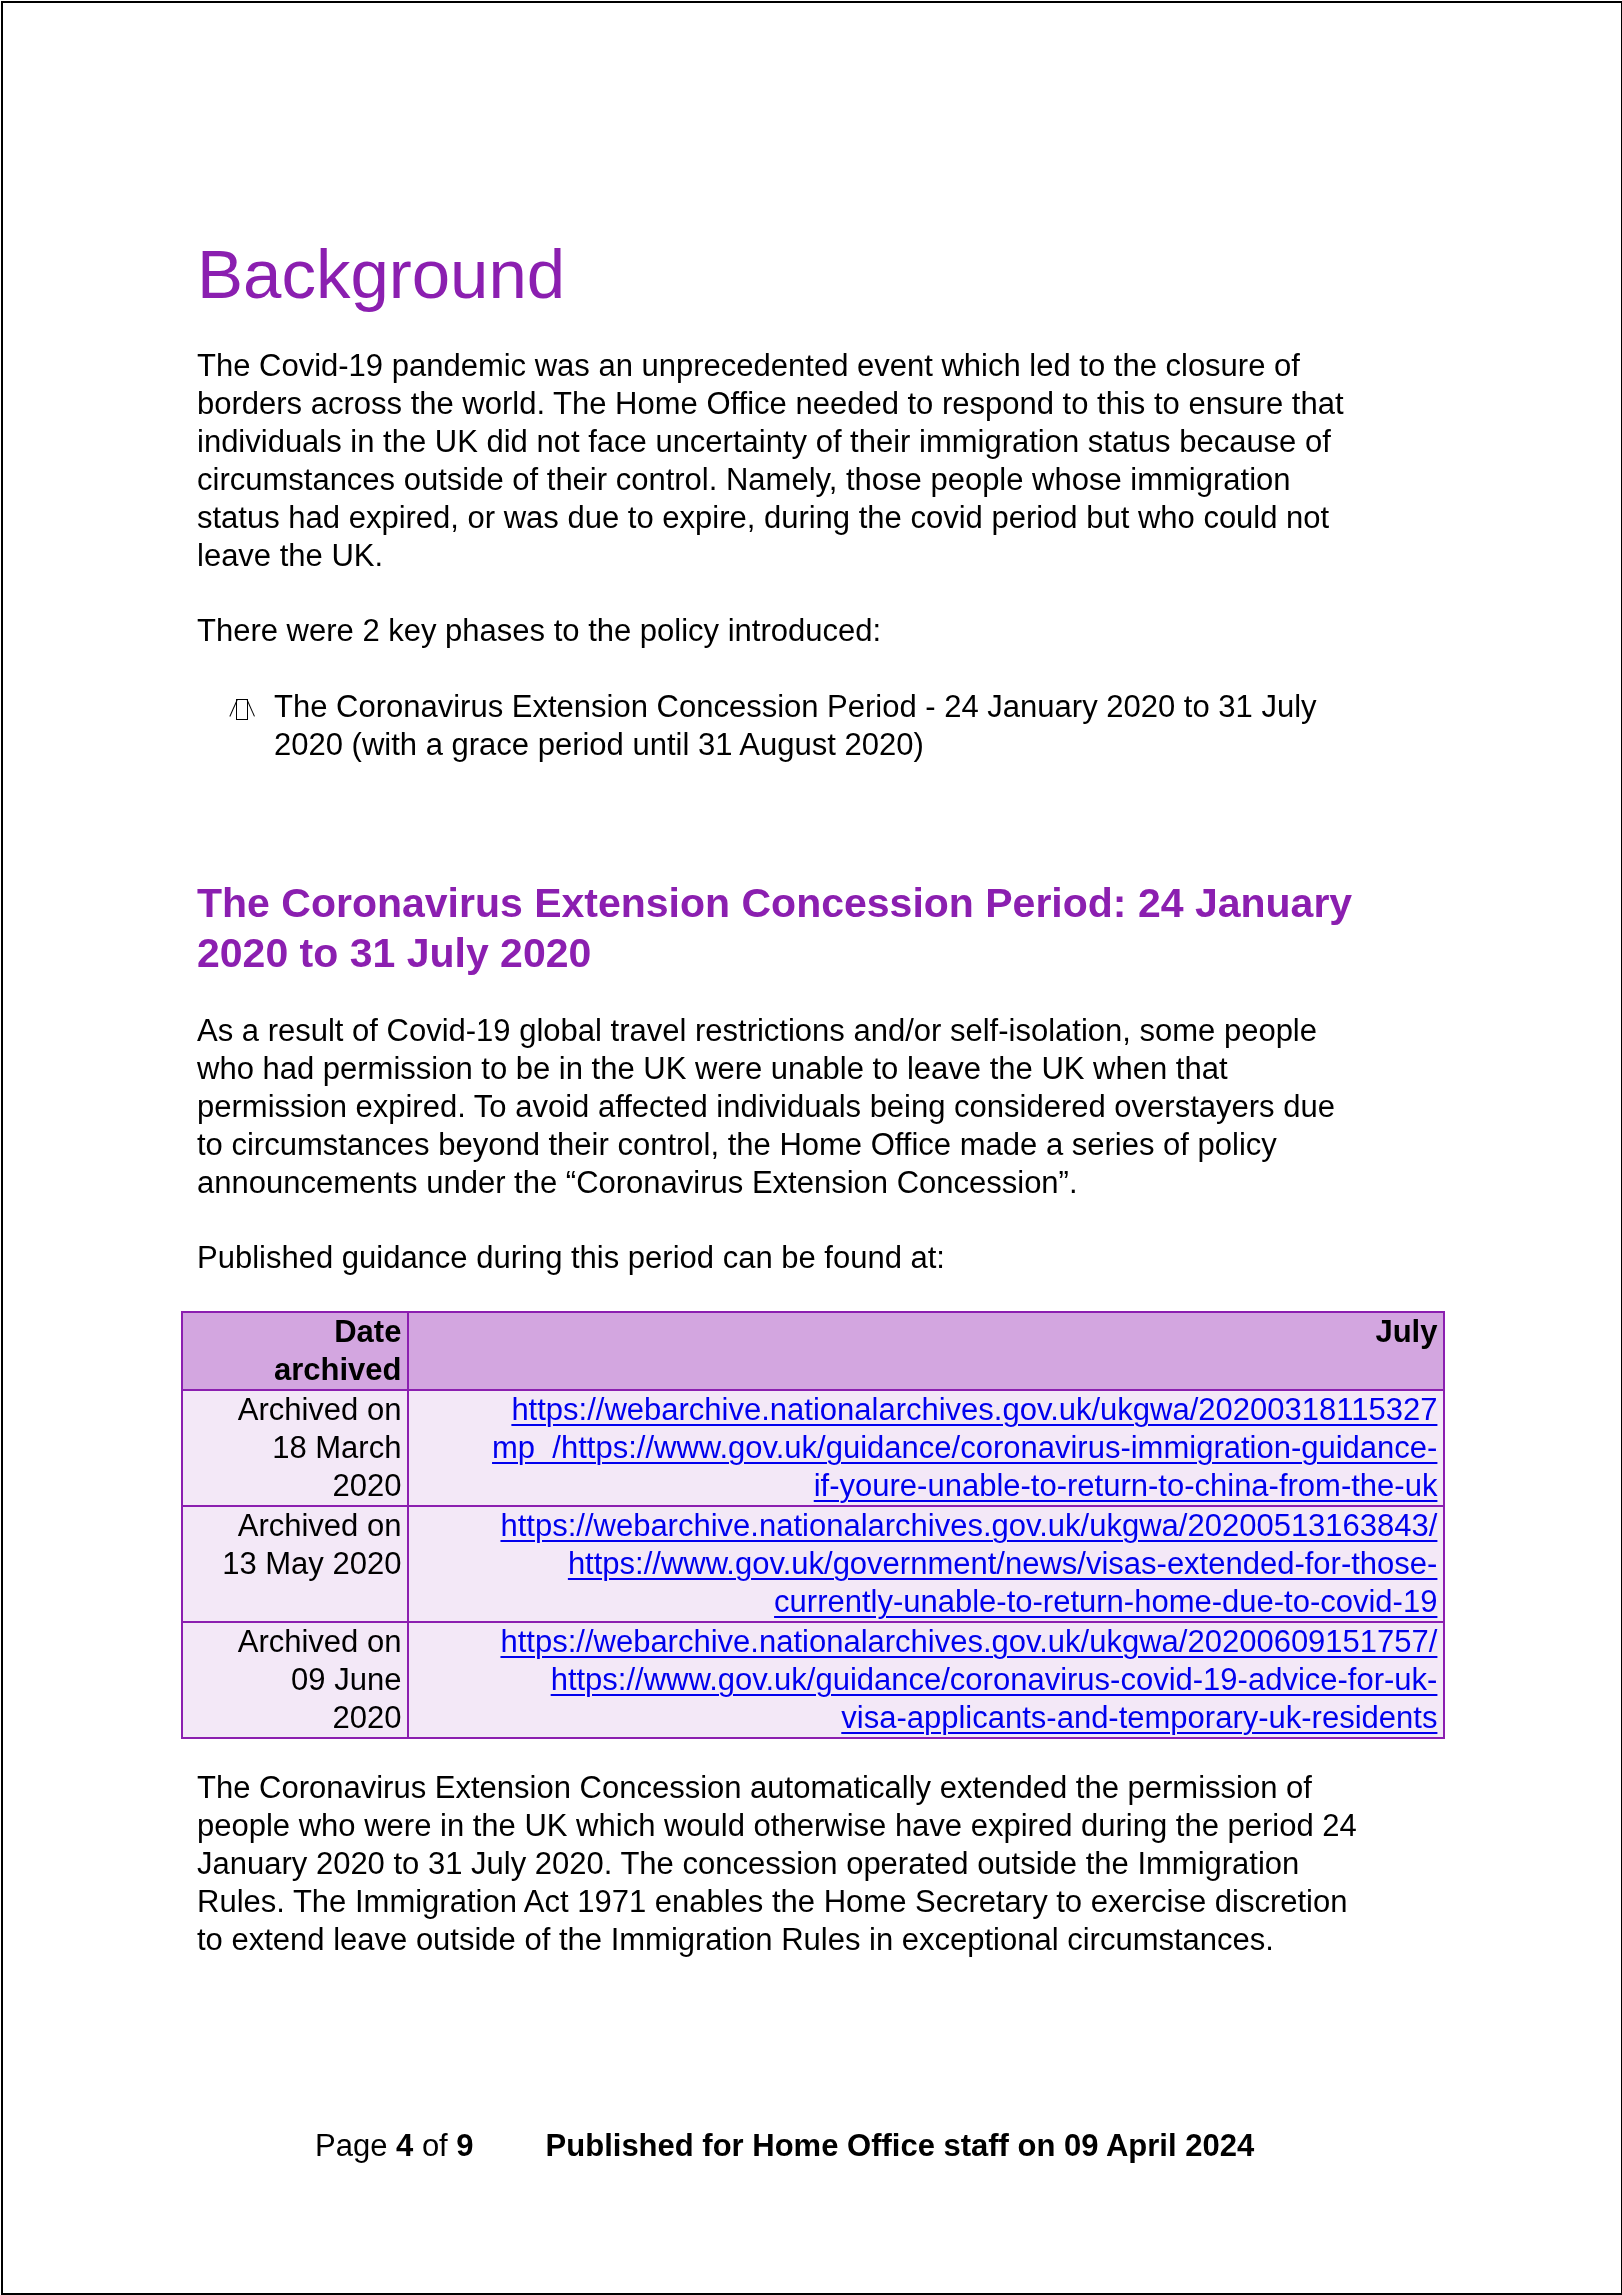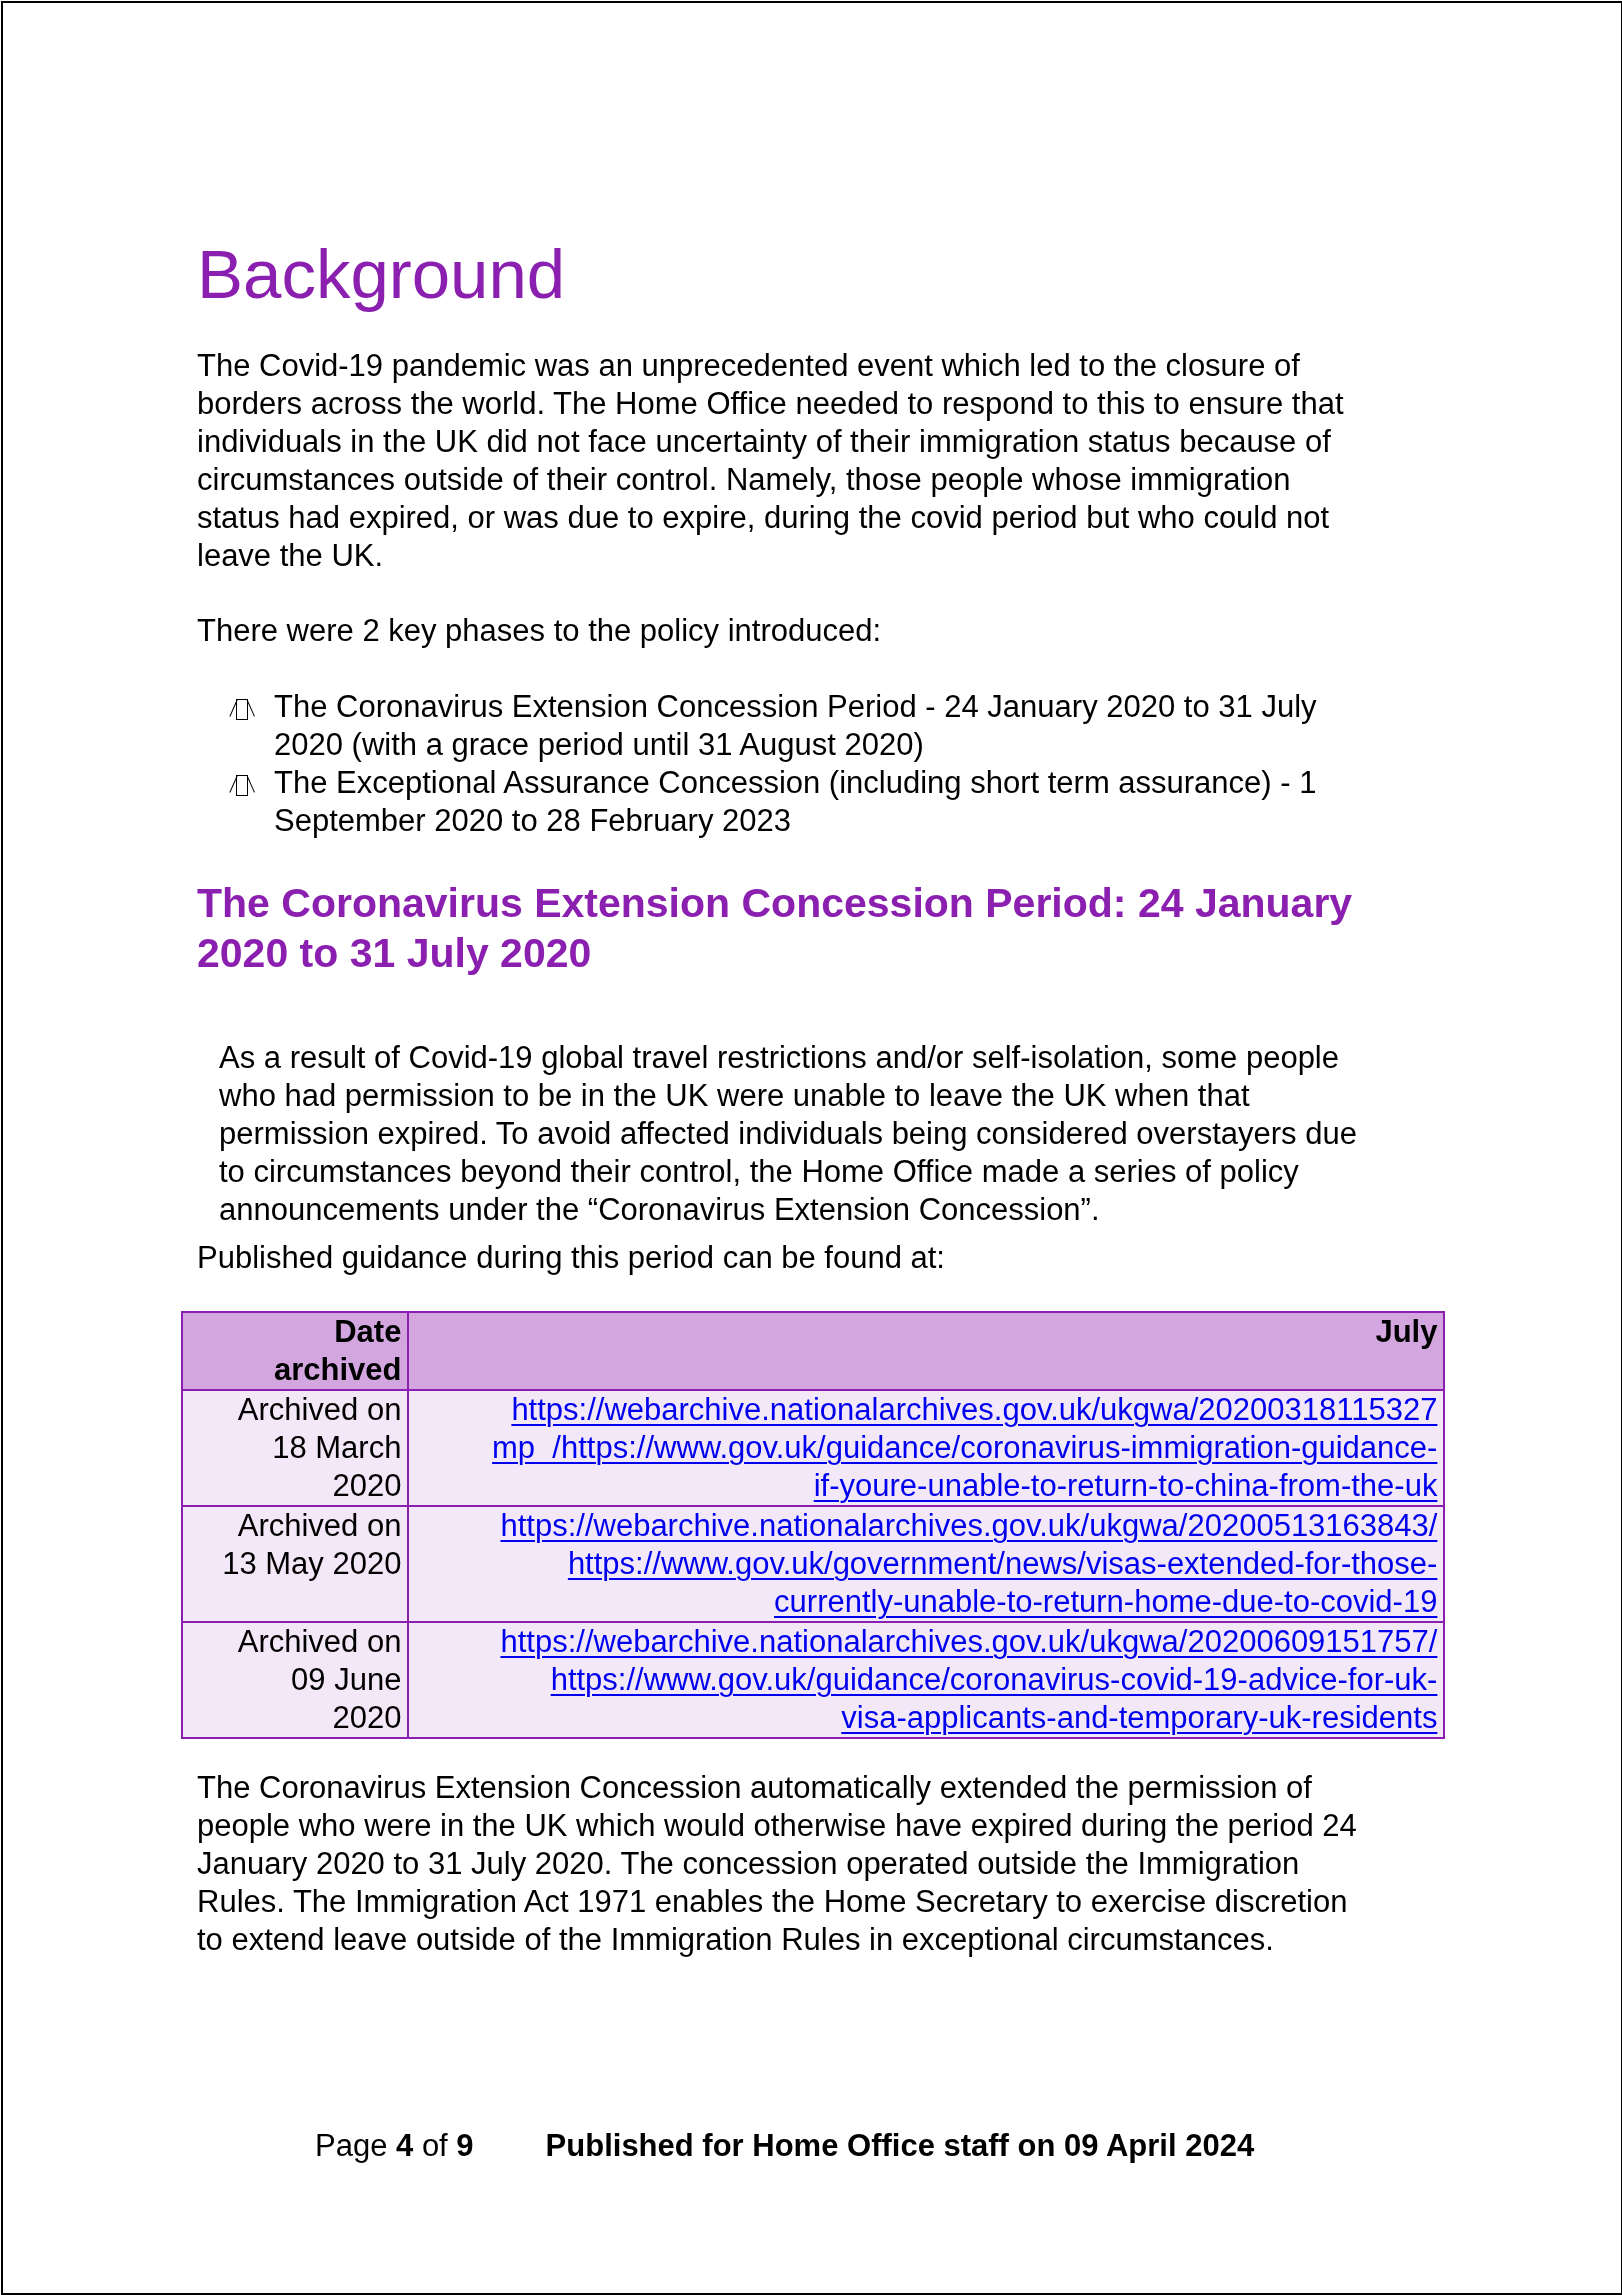--- a/index.html
+++ b/index.html
@@ -48,33 +48,28 @@
   </p>
 
   <p class="p" style="top:612px;">There were 2 key phases to the policy introduced:</p>
 
   <ul class="bullets">
     <li>
       <span class="bullet-box"></span>
       <span class="ln">The Coronavirus Extension Concession Period - 24 January 2020 to 31 July</span>
       <span class="ln">2020 (with a grace period until 31 August 2020)</span>
     </li>
-    <li>
-      <span class="bullet-box"></span>
-      <span class="ln">The Exceptional Assurance Concession (including short term assurance) - 1</span>
-      <span class="ln">September 2020 to 28 February 2023</span>
-    </li>
   </ul>
 
   <h2 class="h2">
     <span class="ln">The Coronavirus Extension Concession Period: 24 January</span>
     <span class="ln">2020 to 31 July 2020</span>
   </h2>
 
-  <p class="p" style="top:1039px;margin-left:22px;">
+  <p class="p" style="top:1012px;">
     <span class="ln">As a result of Covid-19 global travel restrictions and/or self-isolation, some people</span>
     <span class="ln">who had permission to be in the UK were unable to leave the UK when that</span>
     <span class="ln">permission expired. To avoid affected individuals being considered overstayers due</span>
     <span class="ln">to circumstances beyond their control, the Home Office made a series of policy</span>
     <span class="ln">announcements under the “Coronavirus Extension Concession”.</span>
   </p>
 
   <p class="p" style="top:1239px;">Published guidance during this period can be found at:</p>
 
   <table class="archive">

